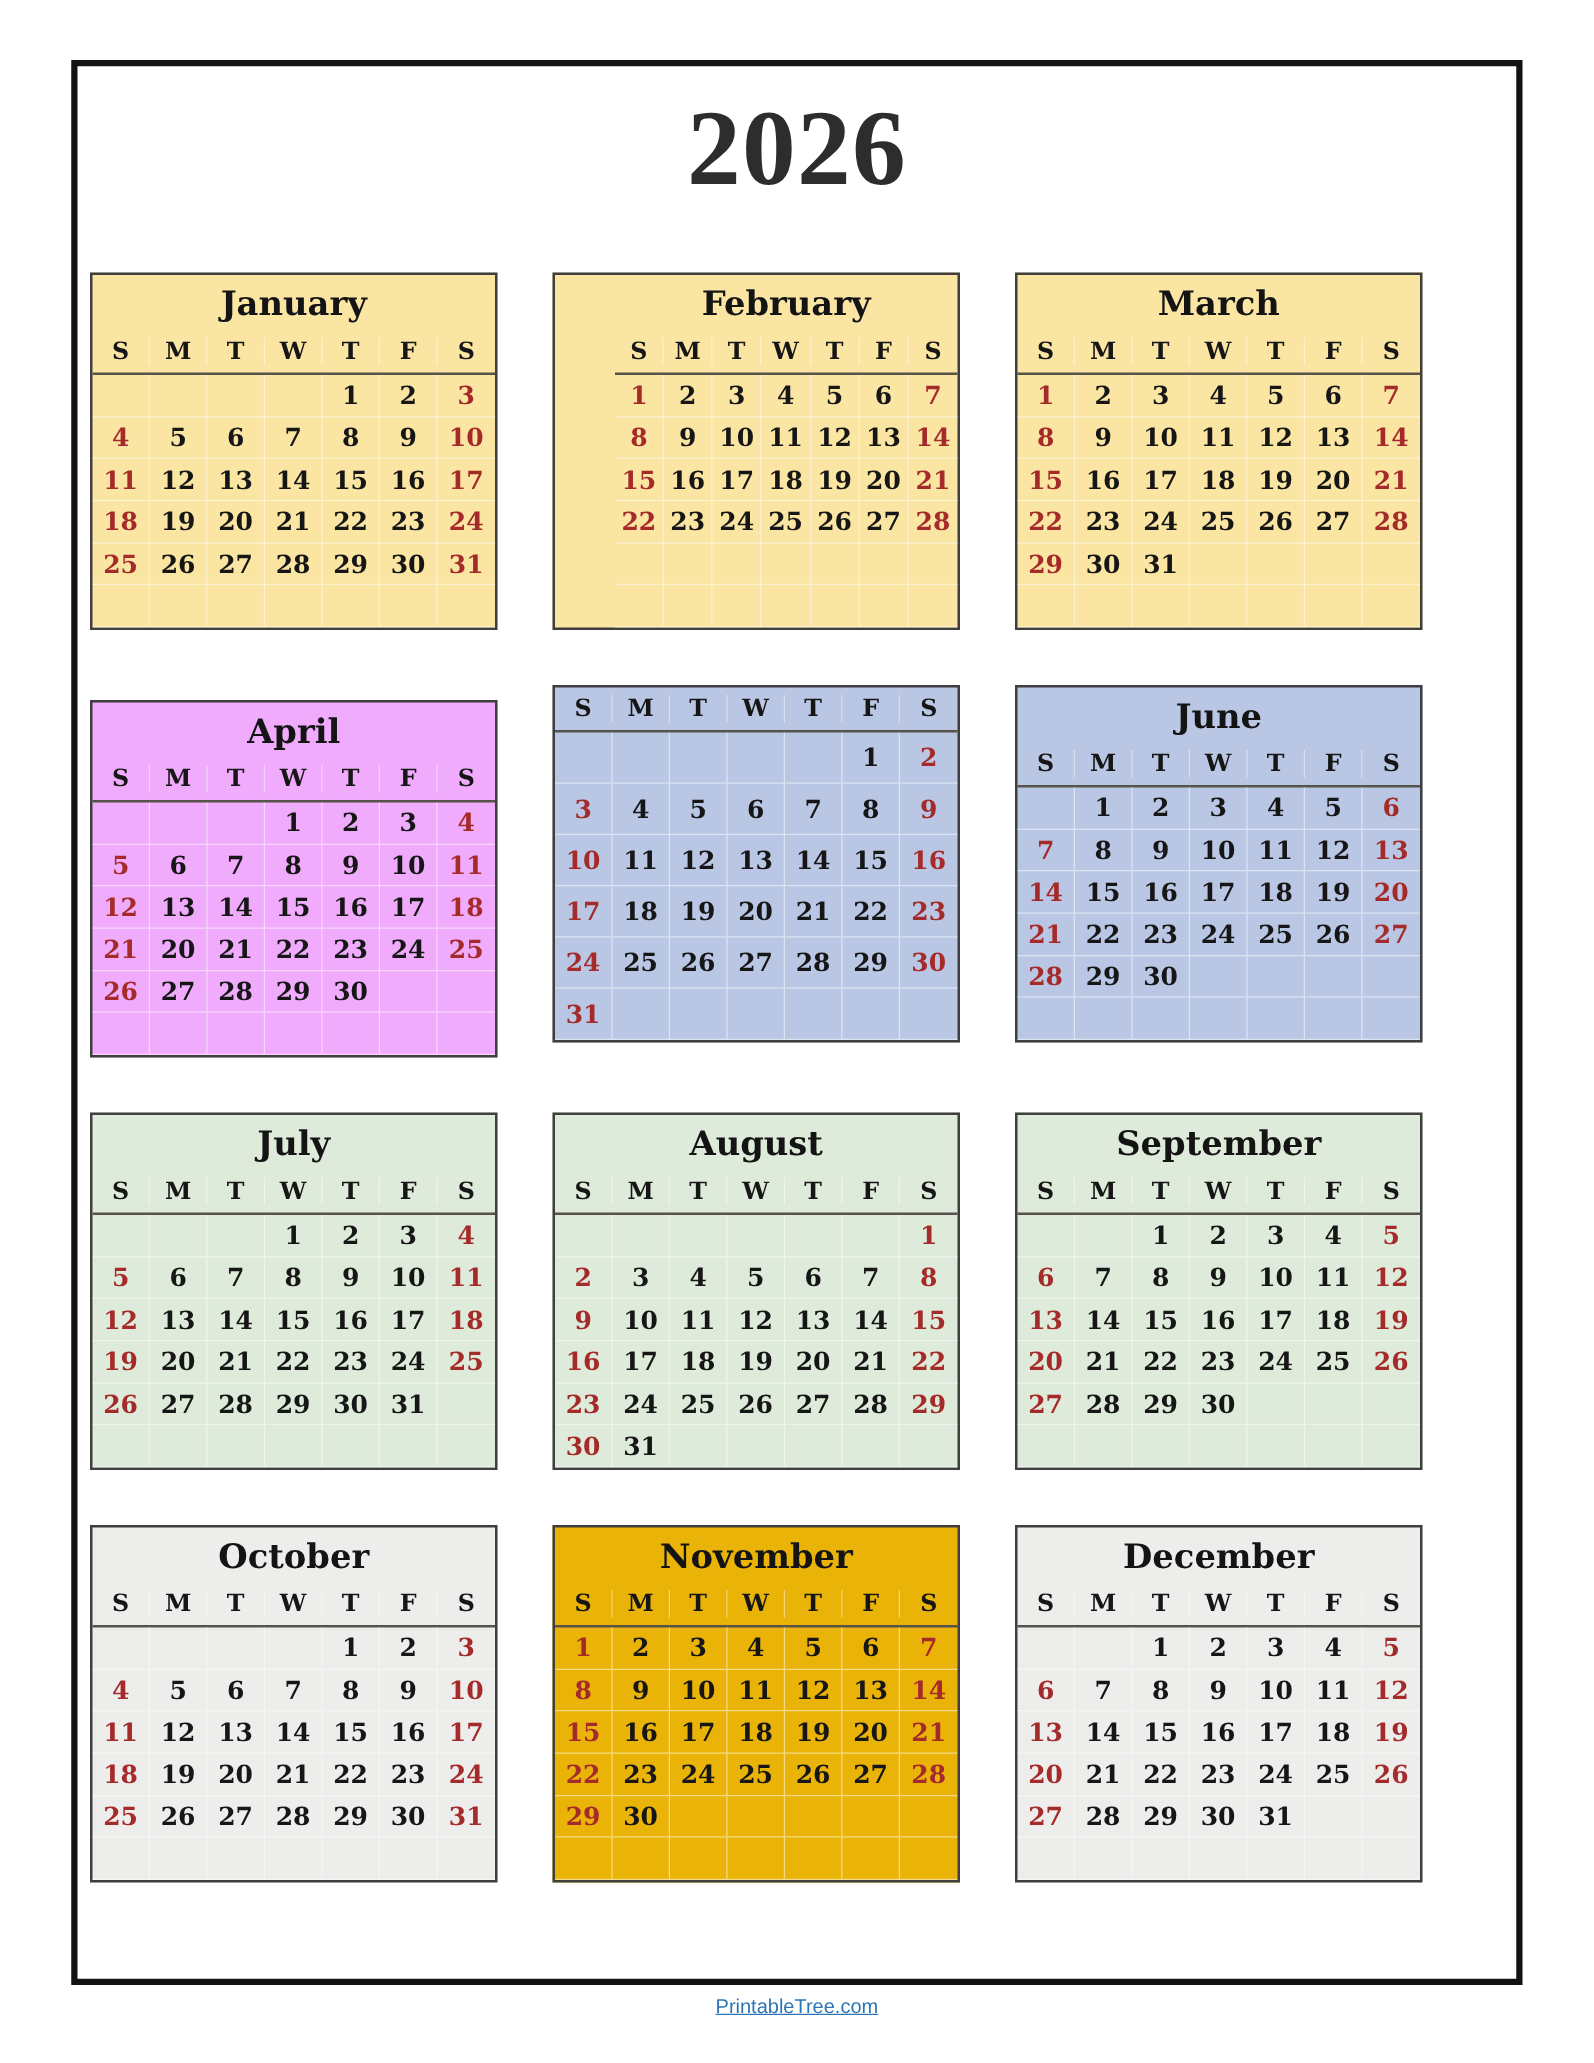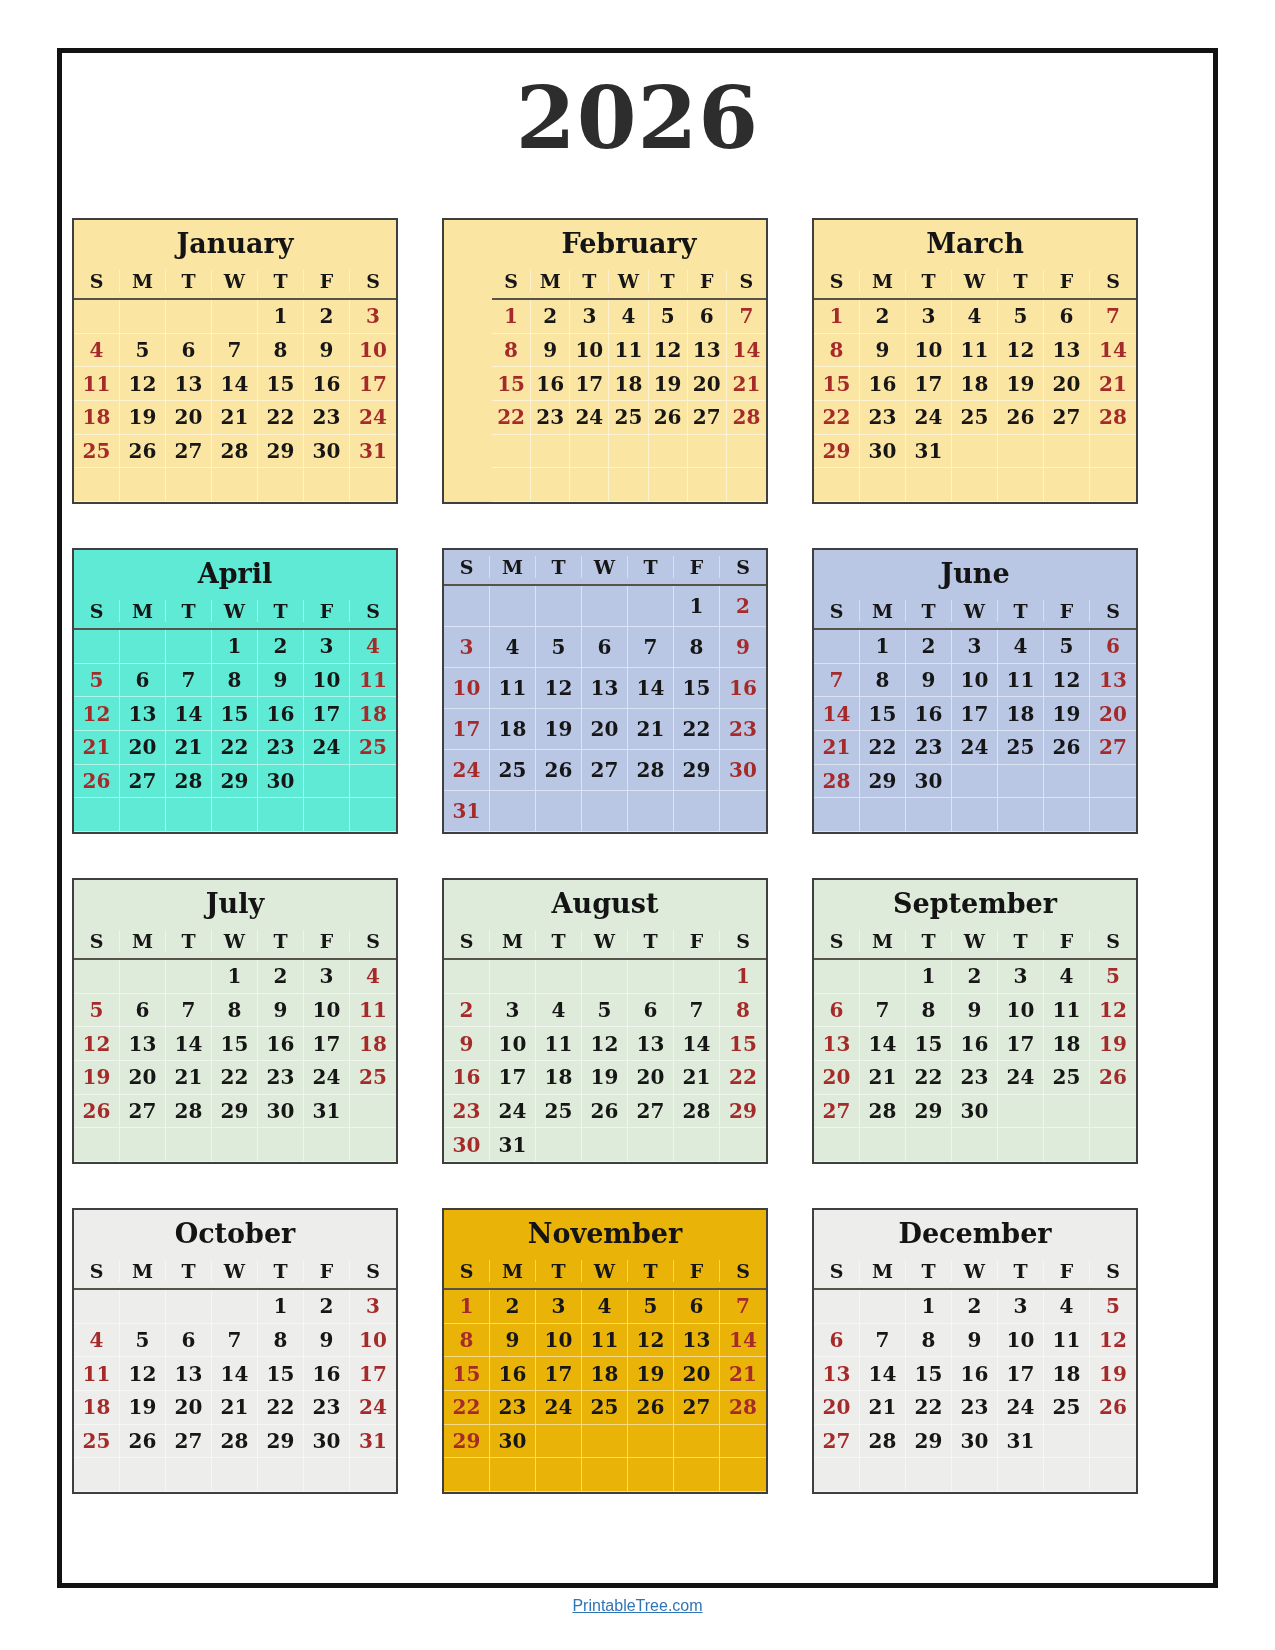--- a/index.html
+++ b/index.html
@@ -20,20 +20,21 @@
   .year-title {
     position: absolute;
     left: 0; right: 0; top: 22px;
     margin: 0;
     text-align: center;
     font-size: 86px;
     font-weight: bold;
     color: #2d2d2d;
     letter-spacing: 1px;
     line-height: 1;
+    font-family: Liberation Serif, serif;
   }
   .months-grid {
     position: absolute;
     left: 10px; top: 165px;
     width: 1066px;
     display: grid;
     grid-template-columns: repeat(3, 326px);
     column-gap: 44px;
     row-gap: 44px;
     gap: 44px;
@@ -273,21 +274,21 @@
             <div class="date-cell weekend"></div>
             <div class="date-cell"></div>
             <div class="date-cell"></div>
             <div class="date-cell"></div>
             <div class="date-cell"></div>
             <div class="date-cell"></div>
             <div class="date-cell weekend"></div>
           </div>
   </div>
 
-  <div class="month" style="background: #5eead4;">
+  <div class="month" style="background: #f0abfc; margin-top: 12px;">
     <div class="month-name">April</div>
     <div class="dow-row">
             <span class="dow-cell">S</span>
             <span class="dow-cell">M</span>
             <span class="dow-cell">T</span>
             <span class="dow-cell">W</span>
             <span class="dow-cell">T</span>
             <span class="dow-cell">F</span>
             <span class="dow-cell">S</span>
           </div>

